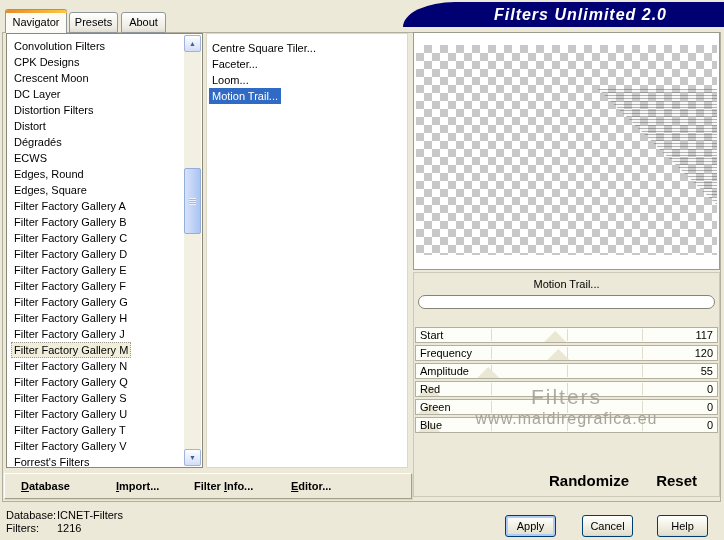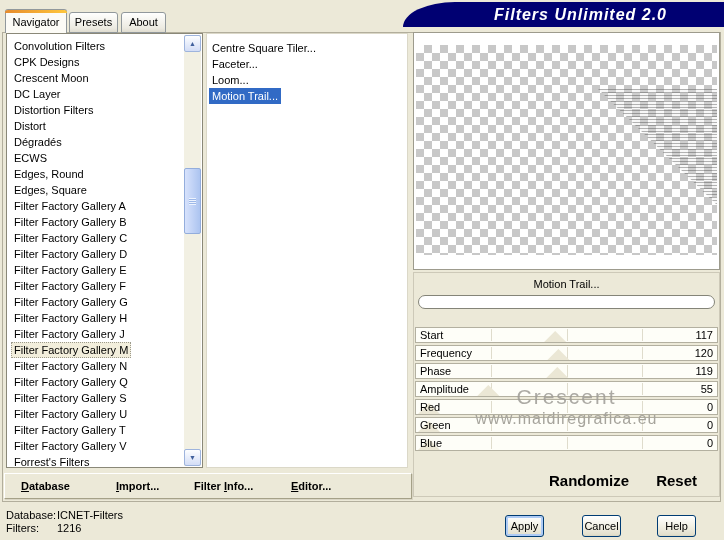--- a/index.html
+++ b/index.html
@@ -93,21 +93,21 @@
   .tb-item:nth-of-type(4){left:286px;}
 
   
   .st{position:absolute;line-height:13px;}
   .st-l1{left:6px;top:509px;}
   .st-v1{left:57px;top:509px;}
   .st-l2{left:6px;top:522px;}
   .st-v2{left:57px;top:522px;}
 
   
-  .xp-btn{position:absolute;top:515px;width:39px;height:22px;box-sizing:border-box;
+  .xp-btn{position:absolute;top:515px;width:51px;height:22px;box-sizing:border-box;
           background:linear-gradient(180deg,#FFFFFF,#F2F0E4 50%,#E3E0CE 92%,#D8D4BF);
           border:1px solid #003C74;border-radius:3px;text-align:center;line-height:20px;cursor:default;}
   .btn-apply{left:505px;box-shadow:inset 0 0 0 2px #AECBF5;}
   .btn-cancel{left:582px;}
   .btn-help{left:657px;}
 </style>
 </head>
 <body>
 
 <div class="app">
@@ -193,28 +193,20 @@
           <div class="tick" style="left: 50%;"></div>
           <div class="tick" style="left: 75%;"></div>
           <div class="thumb" style="left: calc(47.0588% - 10.2353px);"></div>
           <span class="s-label">Frequency</span>
           <span class="s-value">120</span>
         </div>
         <div class="slider-row">
           <div class="tick" style="left: 25%;"></div>
           <div class="tick" style="left: 50%;"></div>
           <div class="tick" style="left: 75%;"></div>
-          <div class="thumb" style="left: calc(46.6667% - 10.1333px);"></div>
-          <span class="s-label">Phase</span>
-          <span class="s-value">119</span>
-        </div>
-        <div class="slider-row">
-          <div class="tick" style="left: 25%;"></div>
-          <div class="tick" style="left: 50%;"></div>
-          <div class="tick" style="left: 75%;"></div>
           <div class="thumb" style="left: calc(21.5686% - 3.60784px);"></div>
           <span class="s-label">Amplitude</span>
           <span class="s-value">55</span>
         </div>
         <div class="slider-row">
           <div class="tick" style="left: 25%;"></div>
           <div class="tick" style="left: 50%;"></div>
           <div class="tick" style="left: 75%;"></div>
           <div class="thumb" style="left: calc(0% + 2px);"></div>
           <span class="s-label">Red</span>
@@ -231,21 +223,21 @@
         <div class="slider-row">
           <div class="tick" style="left: 25%;"></div>
           <div class="tick" style="left: 50%;"></div>
           <div class="tick" style="left: 75%;"></div>
           <div class="thumb" style="left: calc(0% + 2px);"></div>
           <span class="s-label">Blue</span>
           <span class="s-value">0</span>
         </div>
       </div>
     <div class="watermark">
-      <div class="wm1">Crescent</div>
+      <div class="wm1">Filters</div>
       <div class="wm2">www.maidiregrafica.eu</div>
     </div>
     <span class="act act-randomize">Randomize</span>
     <span class="act act-reset">Reset</span>
   </div>
 
   <div class="toolbar">
       <span class="tb-item"><u>D</u>atabase</span>
       <span class="tb-item"><u>I</u>mport...</span>
       <span class="tb-item">Filter <u>I</u>nfo...</span>

